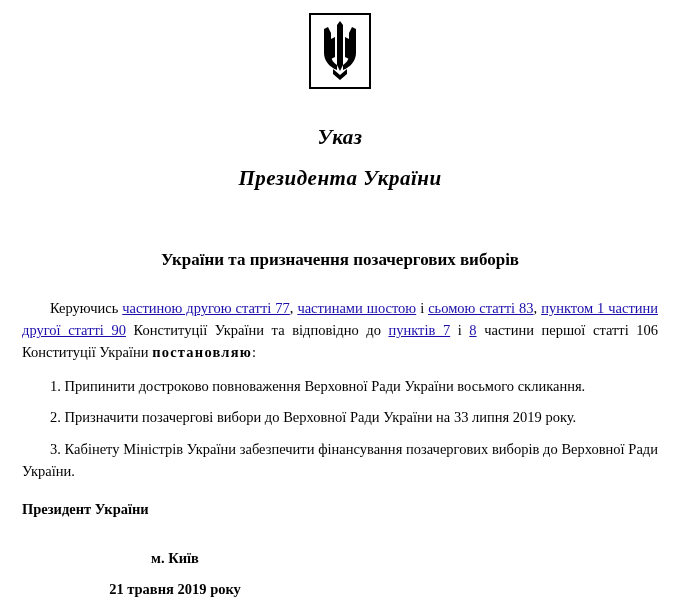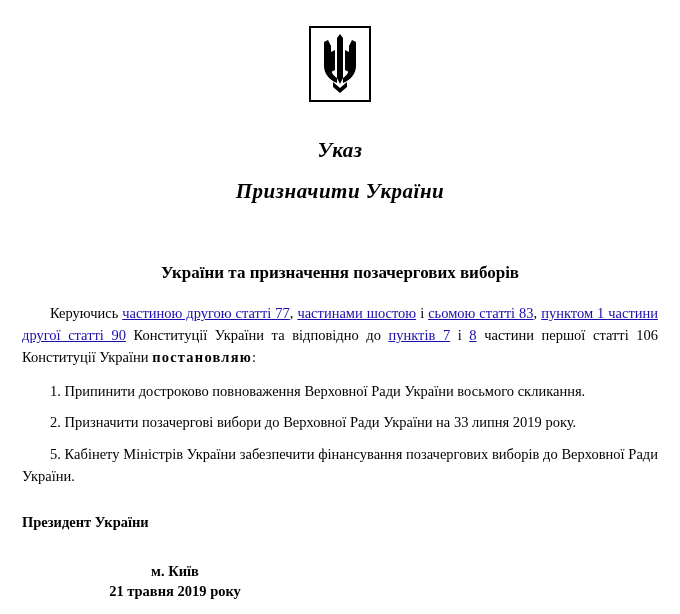--- a/index.html
+++ b/index.html
@@ -12,21 +12,21 @@
     height: 614px;
     font-family: "Liberation Serif", serif;
     color: #000000;
     overflow: hidden;
   }
   .page {
     position: relative;
     width: 680px;
     height: 614px;
     box-sizing: border-box;
-    padding: 16px 14px;
+    padding: 3px 14px;
   }
   .emblem-wrap {
     display: flex;
     justify-content: center;
     align-items: flex-start;
     padding-top: 10px;
     height: 86px;
   }
   .emblem {
     display: block;
@@ -50,21 +50,21 @@
   }
   .subject {
     text-align: center;
     font-size: 17px;
     font-weight: bold;
     margin-top: 32px;
     line-height: 1.45;
     padding: 0 32px;
   }
   .body {
-    margin-top: 18px;
+    margin-top: 26px;
     font-size: 14.5px;
     line-height: 1.5;
     text-align: justify;
     padding: 0 8px;
   }
   .para {
     margin: 0 0 9px 0;
     text-indent: 28px;
   }
   .para.lead {
@@ -78,39 +78,39 @@
   a.ref {
     color: #1a0dab;
     text-decoration: underline;
     cursor: pointer;
   }
   .bold-spaced {
     font-weight: bold;
     letter-spacing: 1.2px;
   }
   .signature-row {
-    margin-top: 26px;
+    margin-top: 18px;
     display: flex;
     justify-content: space-between;
     align-items: center;
     font-size: 14.5px;
     font-weight: bold;
     padding: 0 8px;
   }
   .sign-left { font-weight: bold; }
   .sign-right { font-weight: bold; }
   .footer {
     margin-top: 30px;
     font-size: 14.5px;
     font-weight: bold;
     text-align: center;
     line-height: 1.4;
     padding-right: 330px;
   }
-  .footer div { white-space: nowrap; }
+  .footer div { white-space: nowrap; margin-top: 11px; }
 </style>
 </head>
 <body>
 
 <div class="page">
 
   <div class="emblem-wrap">
     <svg class="emblem" width="62" height="76" viewBox="0 0 62 76">
       <rect x="1" y="1" width="60" height="74" fill="#ffffff" stroke="#000000" stroke-width="2"></rect>
       <g fill="#000000">
@@ -119,35 +119,35 @@
         <path d="M47 16 L43 14 L40 20 L40 42 C40 47 37 50 34 52 L34 57 C42 54 47 47 47 40 Z"></path>
         <path d="M22 26 L26 24 L26 44 L22 46 Z"></path>
         <path d="M40 26 L36 24 L36 44 L40 46 Z"></path>
         <path d="M24 56 L31 62 L38 56 L38 61 L31 67 L24 61 Z"></path>
       </g>
     </svg>
   </div>
 
   <div class="title-block">
     <div class="title-line1">Указ</div>
-    <div class="title-line2">Призначити України</div>
+    <div class="title-line2">Президента України</div>
   </div>
 
   <div class="subject">
     <br>
     <span>України та призначення позачергових виборів</span>
   </div>
 
   <div class="body">
 
     <p class="para lead"><span>Керуючись </span><a class="ref">частиною другою статті 77</a><span>, </span><a class="ref">частинами шостою</a><span> і </span><a class="ref">сьомою статті 83</a><span>, </span><a class="ref">пунктом 1 частини другої статті 90</a><span> Конституції України та відповідно до </span><a class="ref">пунктів 7</a><span> і </span><a class="ref">8</a><span> частини першої статті 106 Конституції України </span><span class="bold-spaced">постановляю</span><span>:</span></p>
 
     <p class="para item">1. Припинити достроково повноваження Верховної Ради України восьмого скликання.</p>
     <p class="para item">2. Призначити позачергові вибори до Верховної Ради України на 33 липня 2019 року.</p>
-    <p class="para item">5. Кабінету Міністрів України забезпечити фінансування позачергових виборів до Верховної Ради України.</p>
+    <p class="para item">3. Кабінету Міністрів України забезпечити фінансування позачергових виборів до Верховної Ради України.</p>
 
   </div>
 
   <div class="signature-row">
     <div class="sign-left">Президент України</div>
   </div>
 
   <div class="footer">
     <div>м. Київ</div>
     <div>21 травня 2019 року</div>

